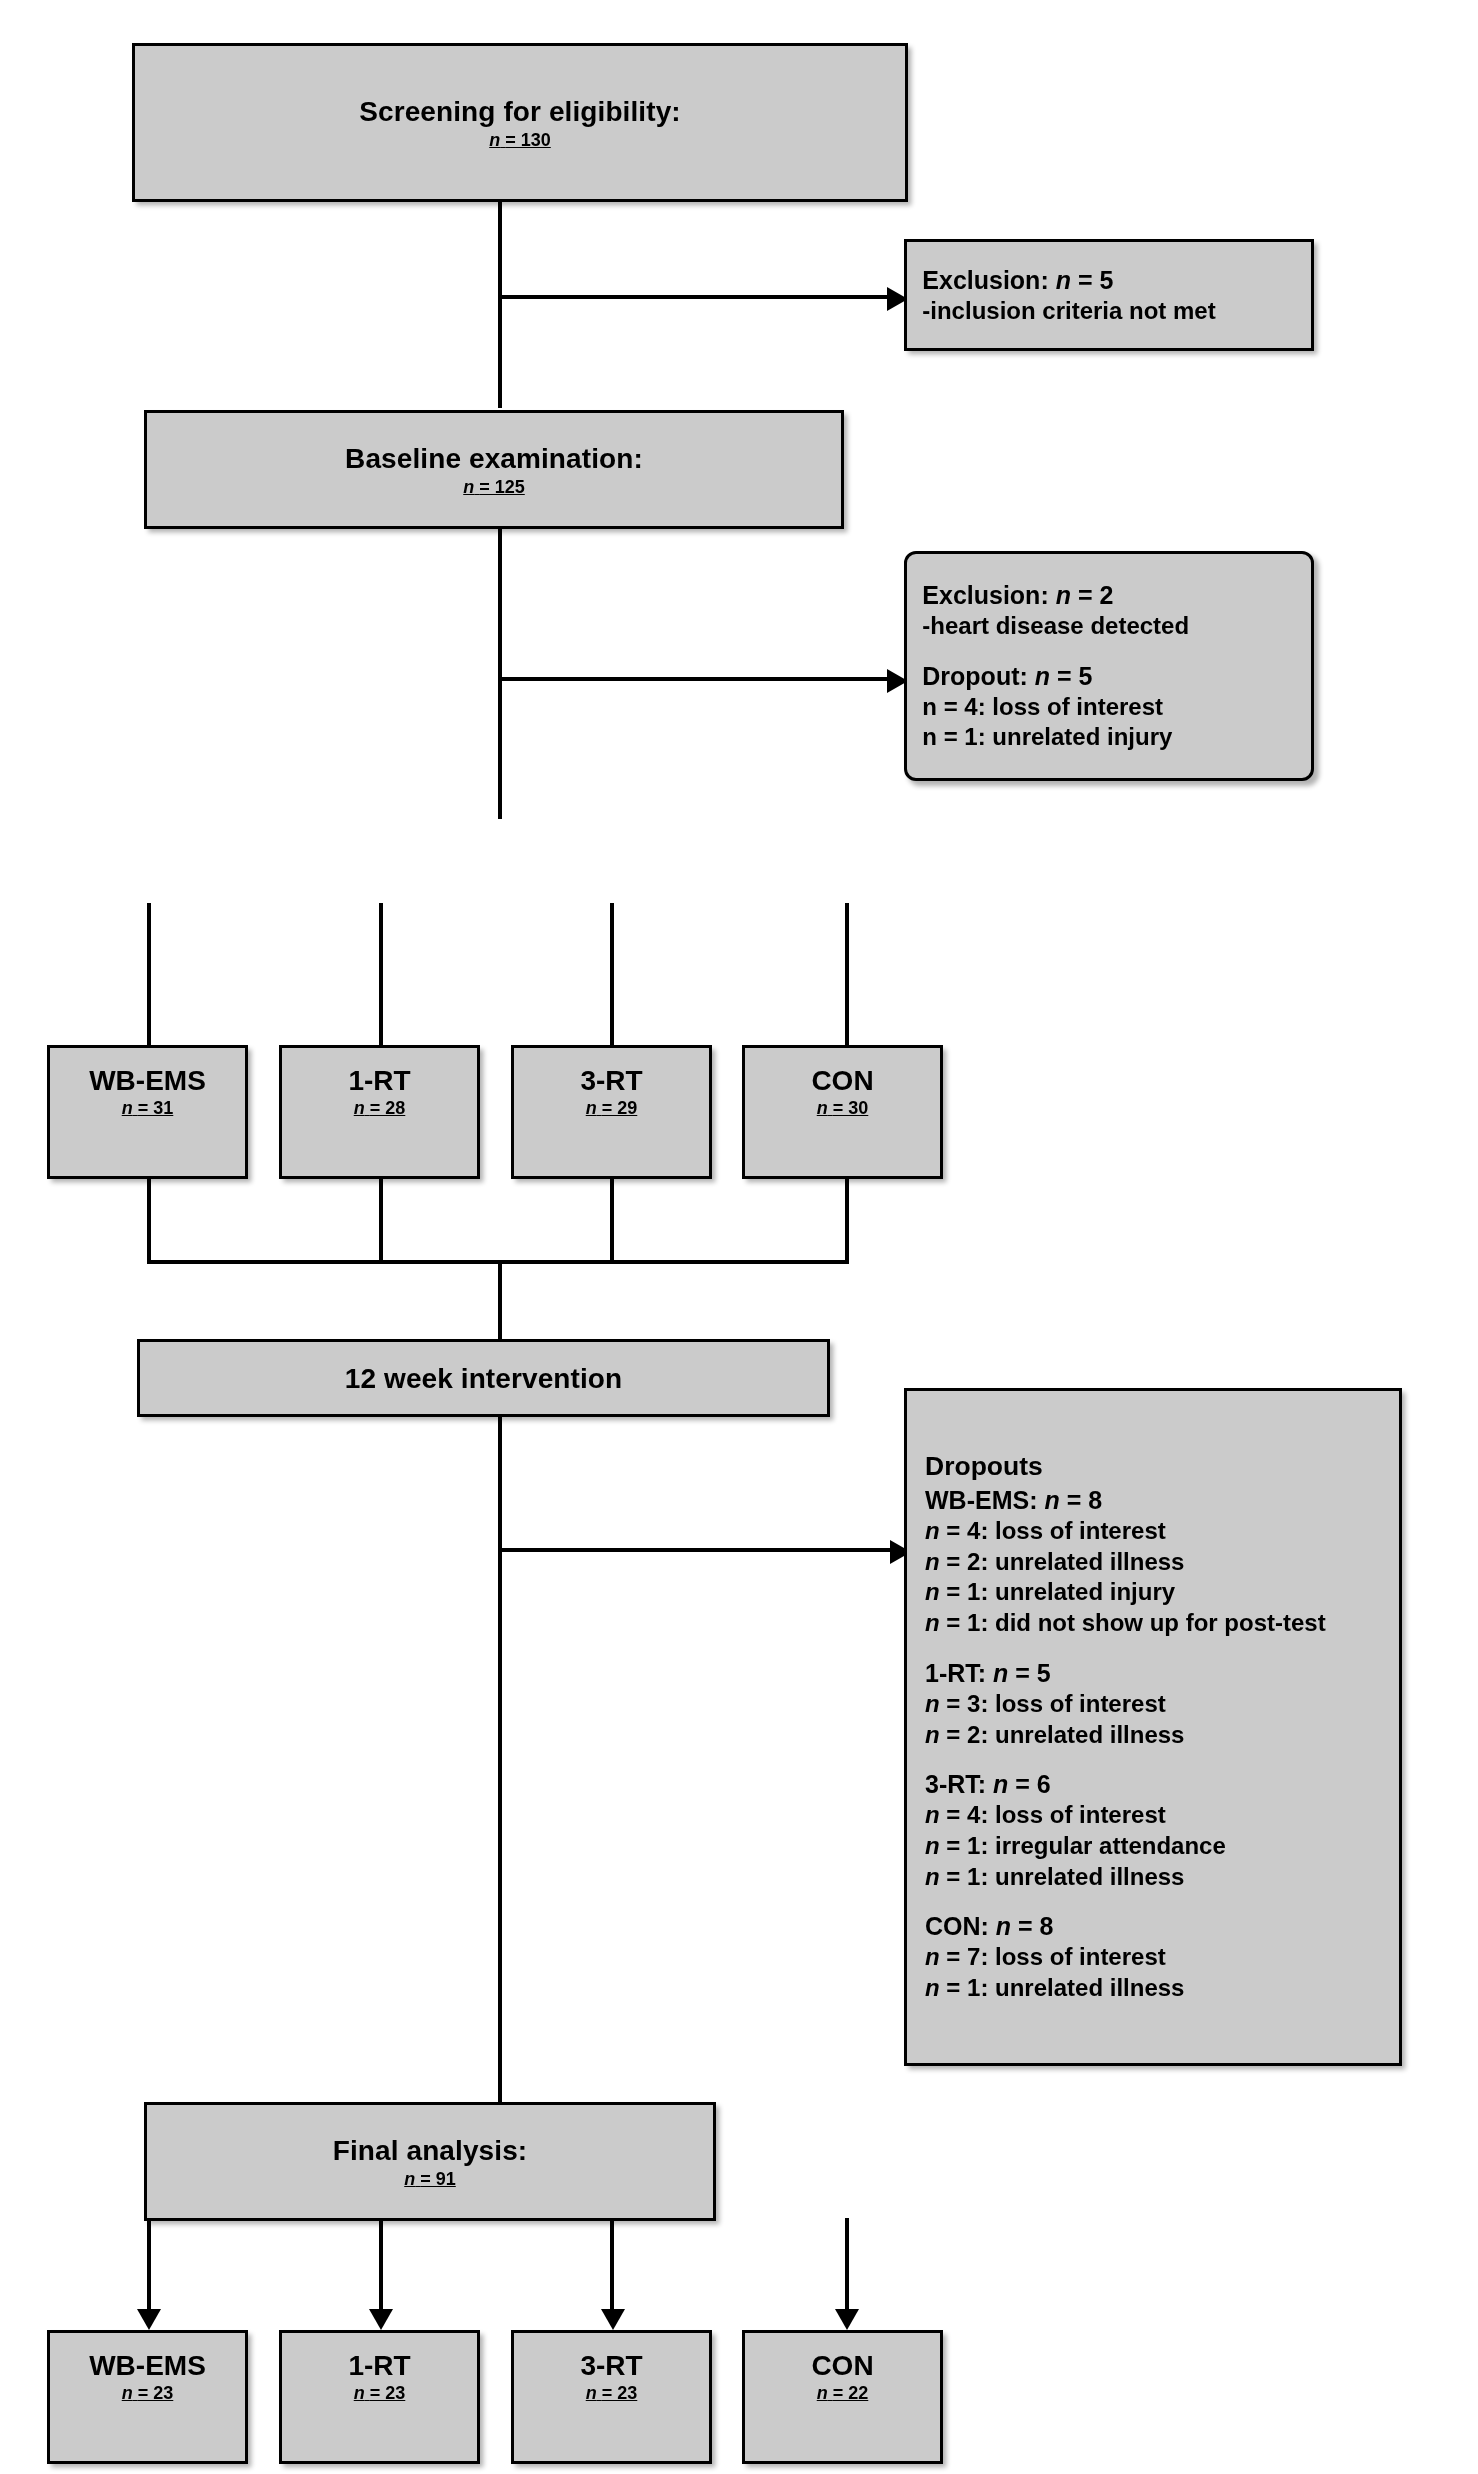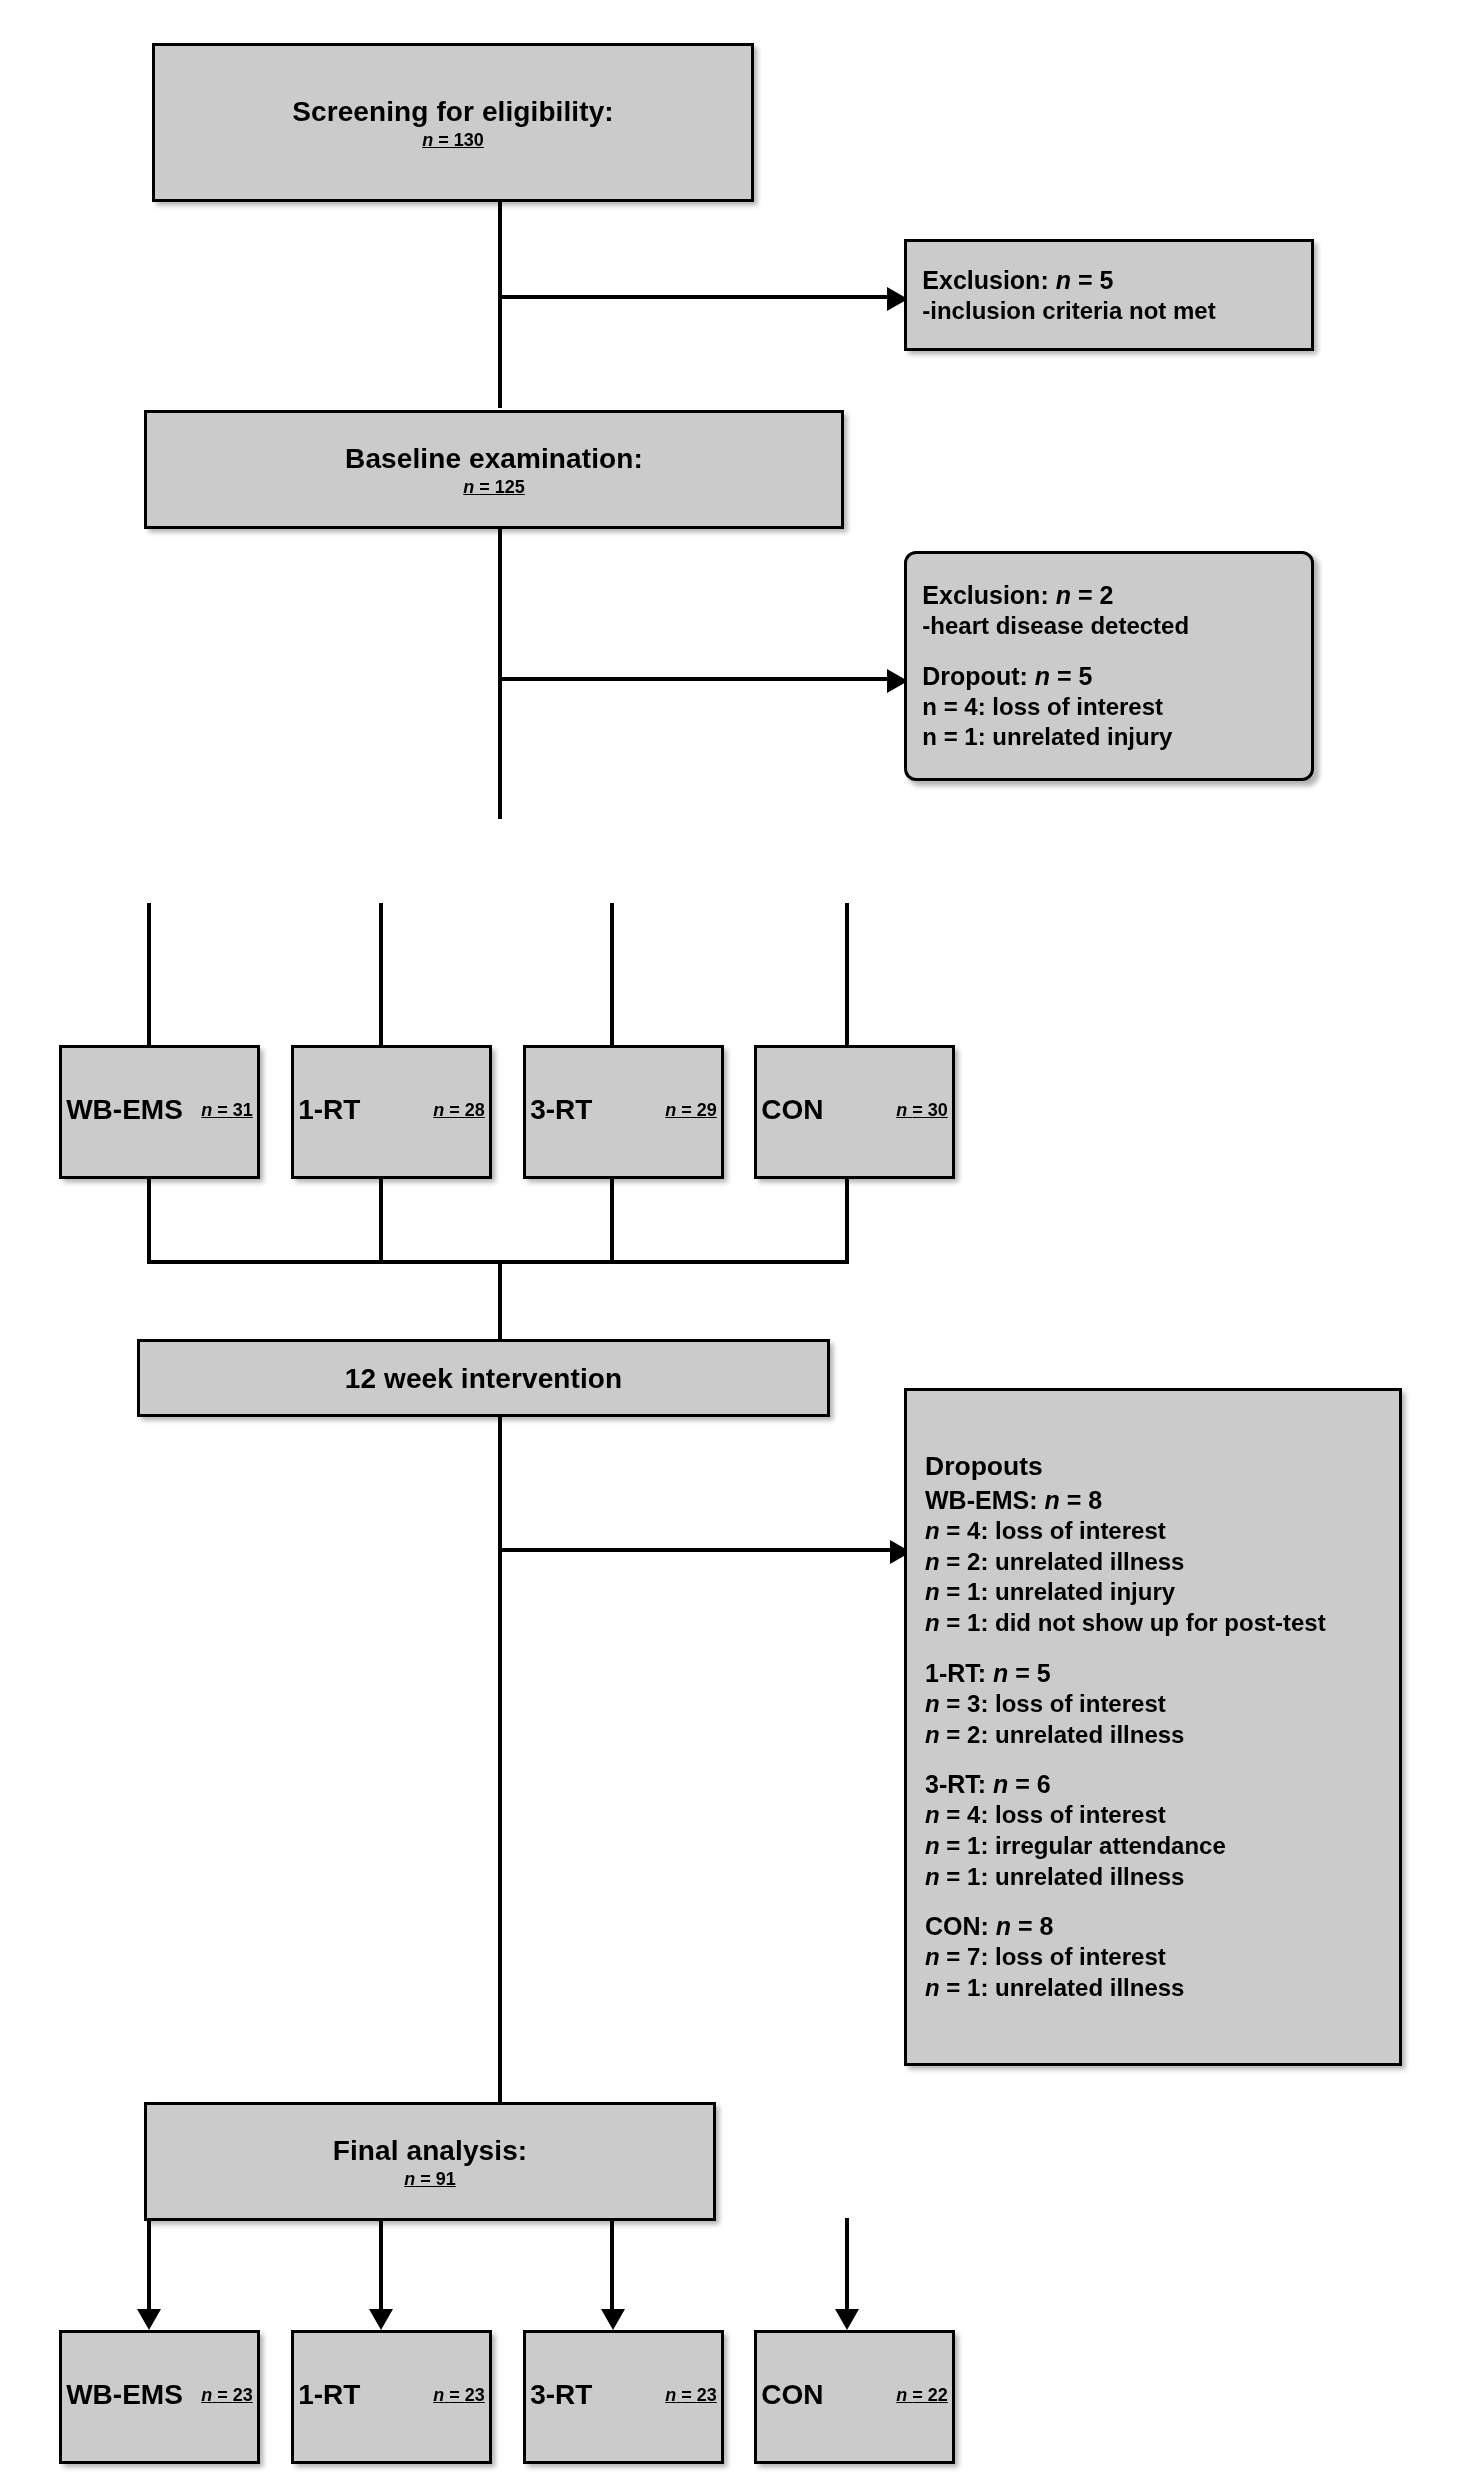--- a/index.html
+++ b/index.html
@@ -38,26 +38,25 @@
   .box-left {
     display: flex;
     flex-direction: column;
     align-items: flex-start;
     justify-content: center;
     text-align: left;
     padding: 11px 15.3px;
   }
   .box-group {
     display: flex;
-    flex-direction: row;
+    flex-direction: column;
     align-items: center;
-    justify-content: space-between;
+    justify-content: flex-start;
     text-align: center;
     padding: 18px 4.2px 21px 4.2px;
-    margin-left: 12px;
   }
 
   
   .t-title {
     font-size: 28px;
     font-weight: bold;
     line-height: 1.25;
     letter-spacing: 0.1px;
   }
   .t-n {
@@ -145,21 +144,21 @@
 
   <div class="vline" style="left:147px; top:2218px; height:98px;"></div>
   <div class="arrow-down" style="left:137px; top:2309px;"></div>
   <div class="vline" style="left:379px; top:2218px; height:98px;"></div>
   <div class="arrow-down" style="left:369px; top:2309px;"></div>
   <div class="vline" style="left:610px; top:2218px; height:98px;"></div>
   <div class="arrow-down" style="left:601px; top:2309px;"></div>
   <div class="vline" style="left:845px; top:2218px; height:98px;"></div>
   <div class="arrow-down" style="left:835px; top:2309px;"></div>
 
-  <div class="box box-center" style="left:152px; top:43px; width:602px; height:159px;">
+  <div class="box box-center" style="left:132px; top:43px; width:776px; height:159px;">
     <div class="t-title">Screening for eligibility:</div>
     <div class="t-n">
       <span class="ital">n</span>
       <span>= 130</span>
     </div>
   </div>
 
   <div class="box box-left" style="left:904px; top:239px; width:410px; height:112px;">
     <div class="t-head">
       <span>Exclusion:</span>

